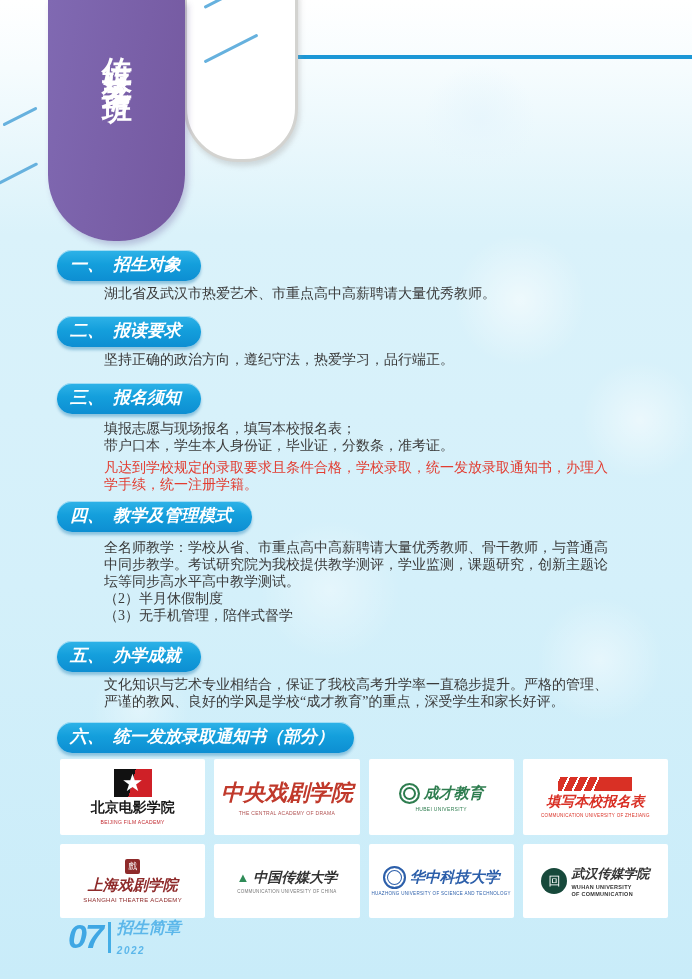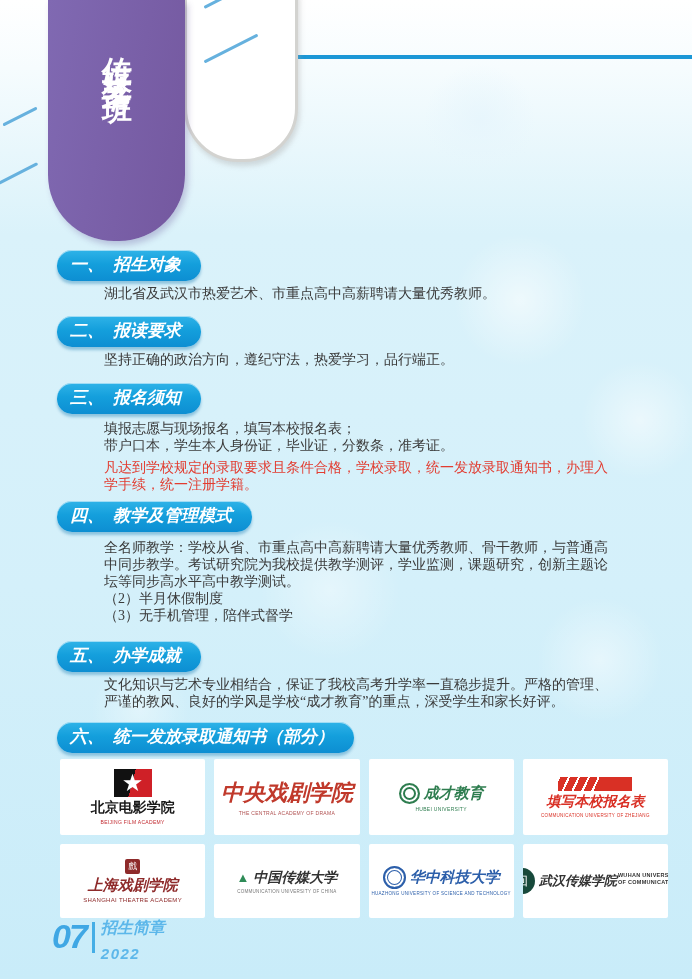--- a/index.html
+++ b/index.html
@@ -86,29 +86,29 @@
   
   .mark-bluering{width:19px; height:19px; border:2px solid #2c5faa; border-radius:50%;
     box-shadow:inset 0 0 0 2px #fff, inset 0 0 0 3px #2c5faa;}
   .c7 .zh{color:#2c5faa; font-size:15px; font-style:italic;}
   .c7 .en{color:#2c5faa; font-size:4.5px;}
   
   .mark-book{width:26px; height:26px; border-radius:50%; background:#17493b; color:#fff;
     display:flex; align-items:center; justify-content:center; font-size:12px;}
   .c8 .zh{color:#333; font-size:13px; font-style:italic;}
   .c8 .en{color:#333; font-size:5.5px; white-space:normal; width:64px; text-align:left; line-height:1.2; font-weight:bold;}
-  .c8 .col{display:flex; flex-direction:row; gap:1px; align-items:flex-start;}
-  
-  .footer{position:absolute; left:52px; top:920px; display:flex; align-items:flex-start; gap:6px;
+  .c8 .col{display:flex; flex-direction:column; gap:1px; align-items:flex-start;}
+  
+  .footer{position:absolute; left:68px; top:920px; display:flex; align-items:flex-start; gap:6px;
     color:#45aee6; font-style:italic; font-family:"Liberation Sans","DejaVu Sans",sans-serif; z-index:2;}
   .page-num{font-size:34px; font-weight:bold; line-height:0.95; letter-spacing:-2px; color:#3fa7e4;}
   .f-div{width:3px; height:31px; background:#45aee6; margin-top:2px;}
   .f-right{display:flex; flex-direction:column; line-height:1.05; color:#5cb7ea;gap:9px;}
   .f-booklet{font-size:16px; font-weight:bold;}
-  .f-year{font-size:15px; font-weight:bold; letter-spacing:1.5px;}
+  .f-year{font-size:10px; font-weight:bold; letter-spacing:1.5px;}
 </style>
 </head>
 <body>
 
 <div class="page">
 
   <div class="hline"></div>
   <div class="white-ribbon"></div>
   <div class="ribbon">
     <div class="ribbon-text">传媒艺考班</div>

